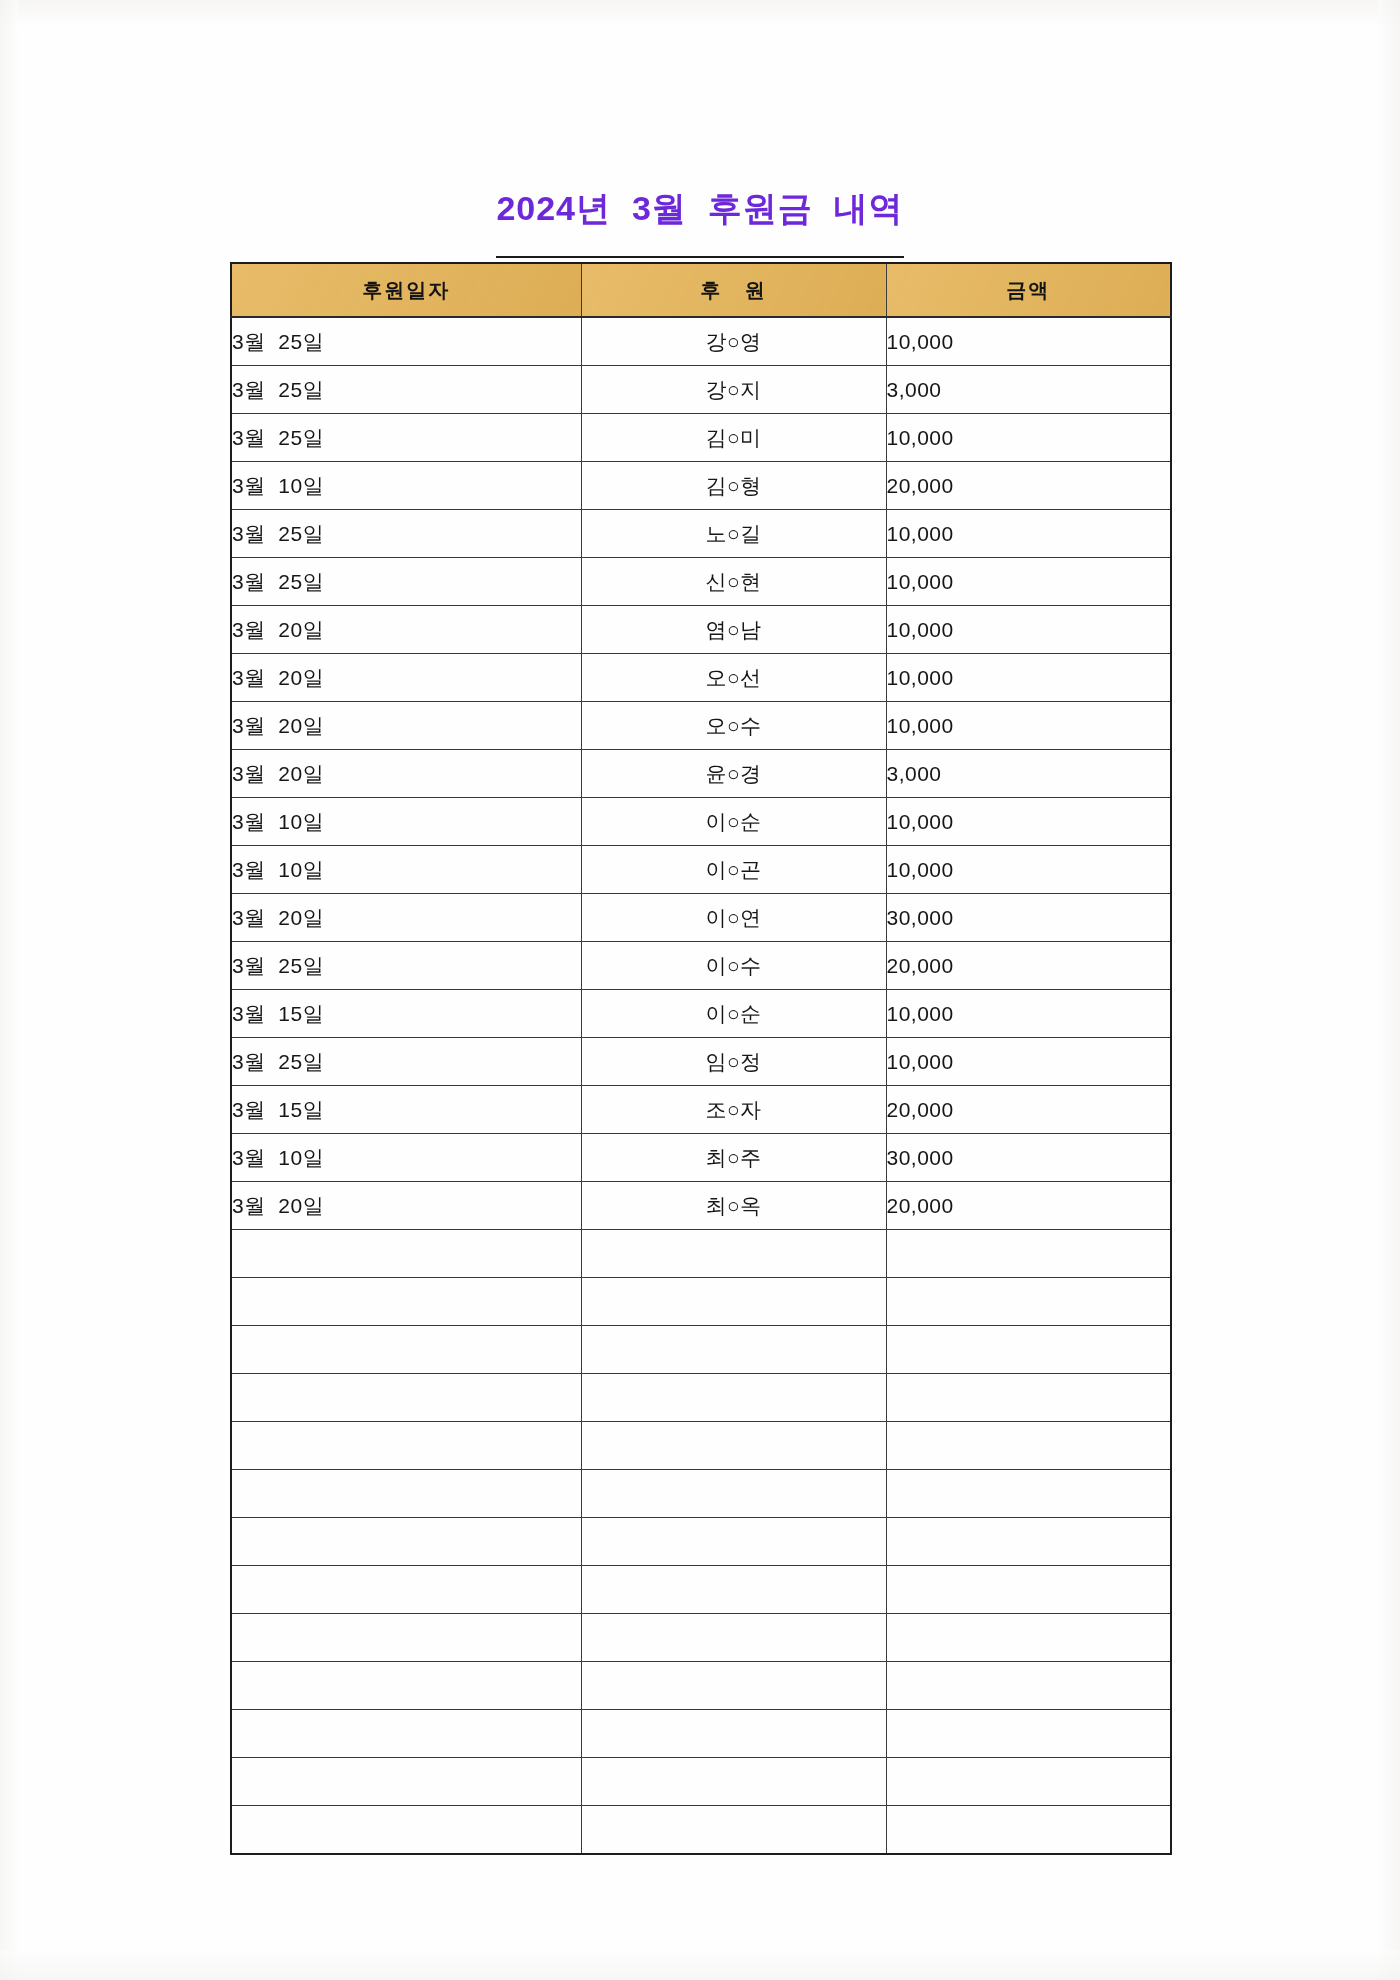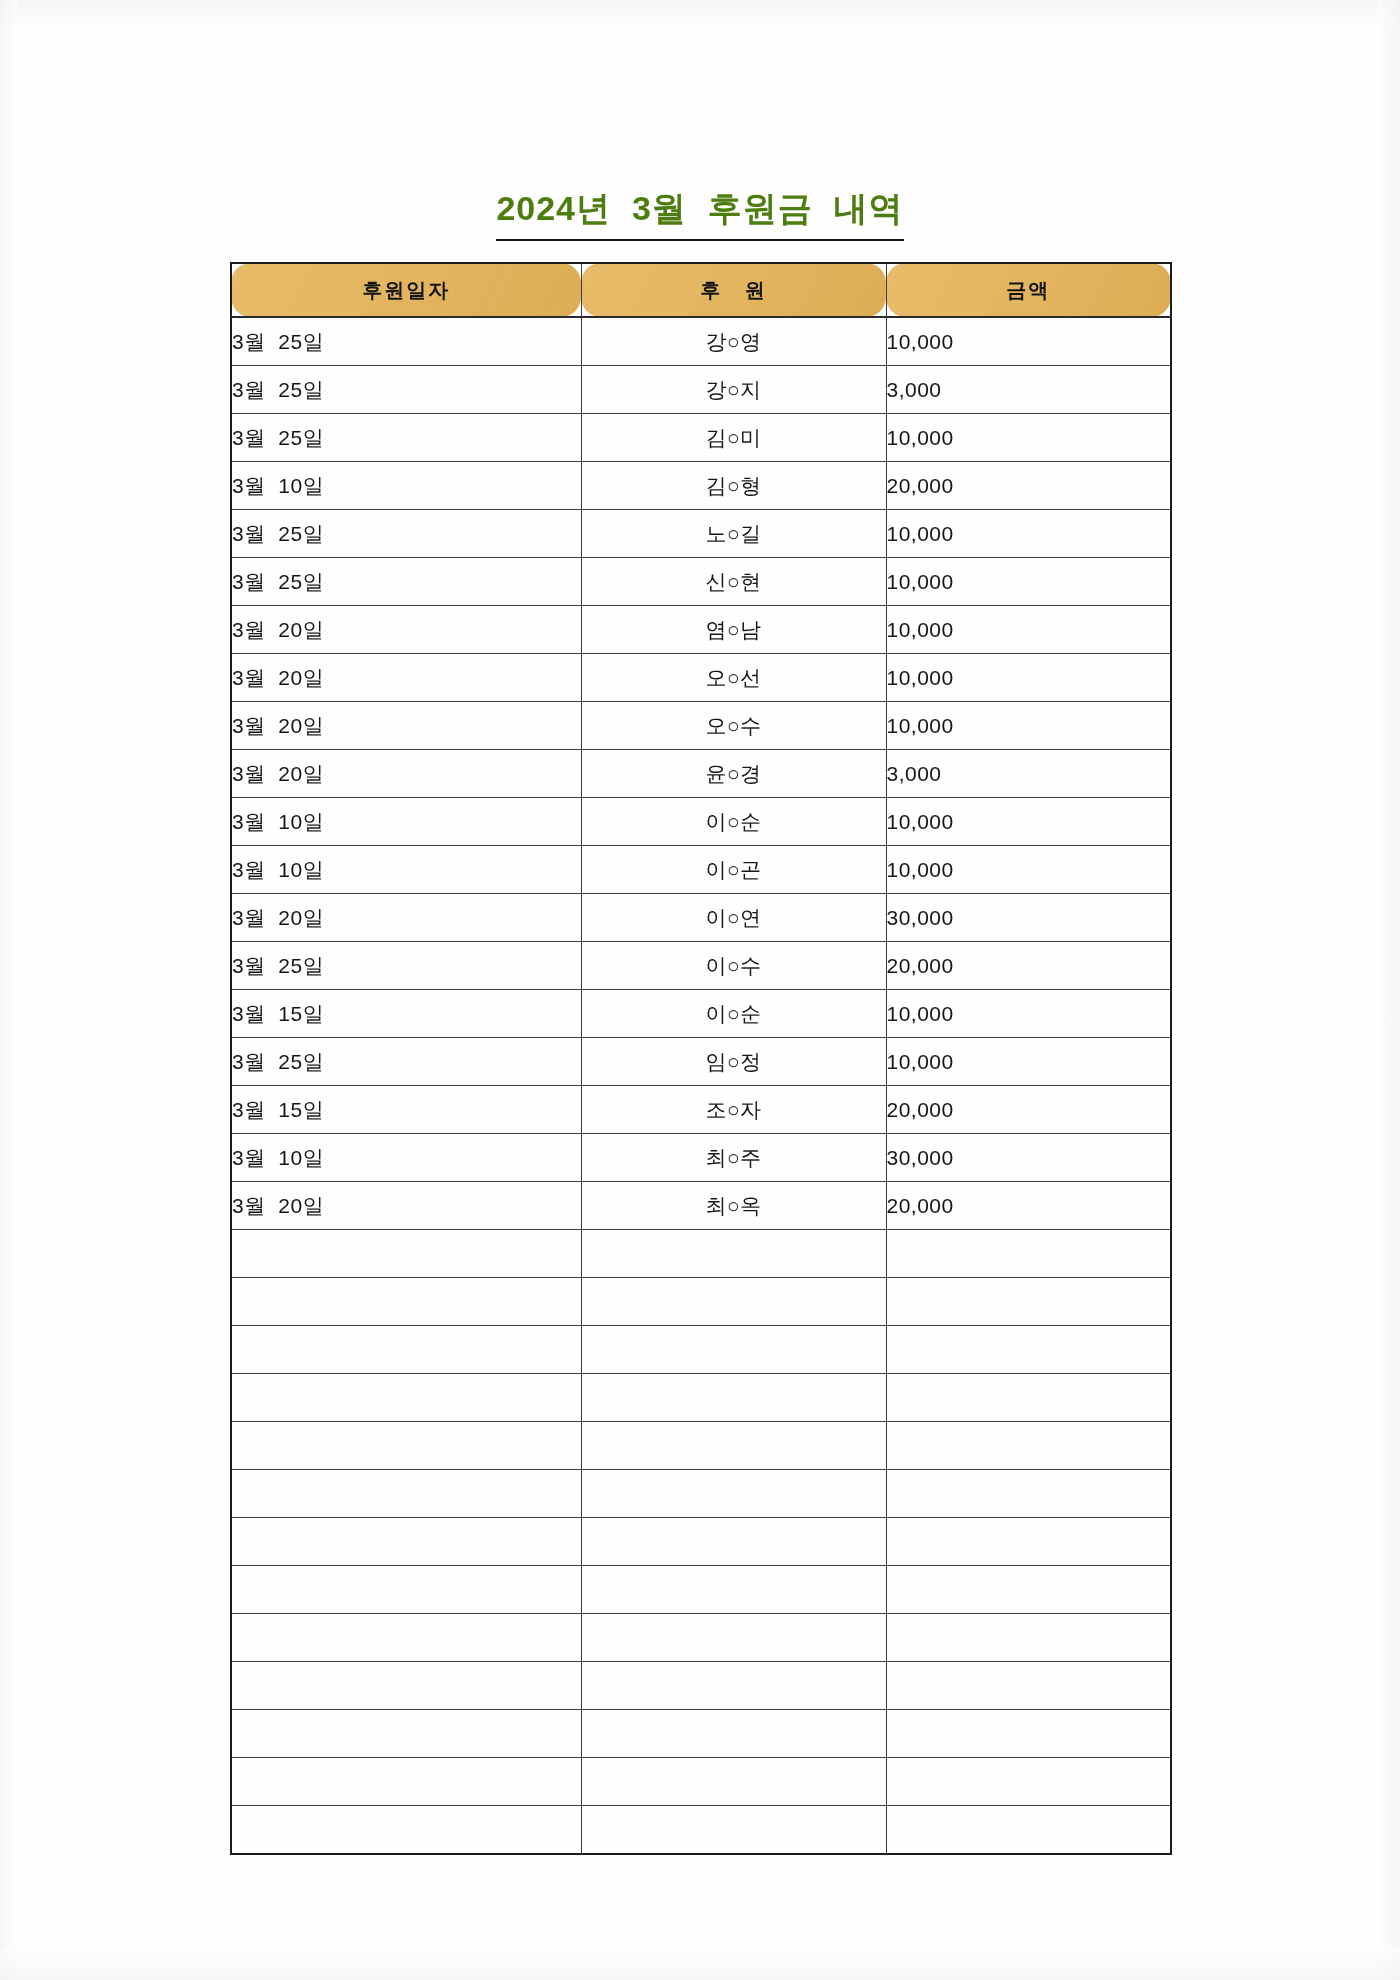--- a/index.html
+++ b/index.html
@@ -56,22 +56,22 @@
     left: 0;
     width: 1400px;
     text-align: center;
     z-index: 5;
   }
   .doc-title .title-text {
     display: inline-block;
     font-size: 34px;
     font-weight: bold;
     letter-spacing: 1px;
-    color: #4d7c0f;
-    padding-bottom: 7px;
+    color: #6d28d9;
+    padding-bottom: 24px;
     border-bottom: 2.5px solid #1a1a1a;
     white-space: pre;
     font-family: "Liberation Sans", "DejaVu Sans", sans-serif;
   }
 
   
   .table-wrap {
     position: absolute;
     left: 230px;
     top: 262px;
@@ -93,21 +93,20 @@
     border: 1.2px solid #3a3a3a;
     height: 47px;
     padding: 0;
     font-size: 21px;
     color: #161616;
     font-weight: normal;
     vertical-align: middle;
   }
   table.donation-table thead th {
     background: #e6b košer;
-    border-radius: 20px;
   }
   table.donation-table thead tr th {
     background-color: #e5b458;
     background-image: linear-gradient(115deg, rgba(255,255,255,.10) 0%, rgba(0,0,0,.035) 100%);
     height: 52px;
     font-size: 20px;
     font-weight: bold;
     letter-spacing: 2px;
     text-align: center;
     border-top: 2.5px solid #1c1c1c;

